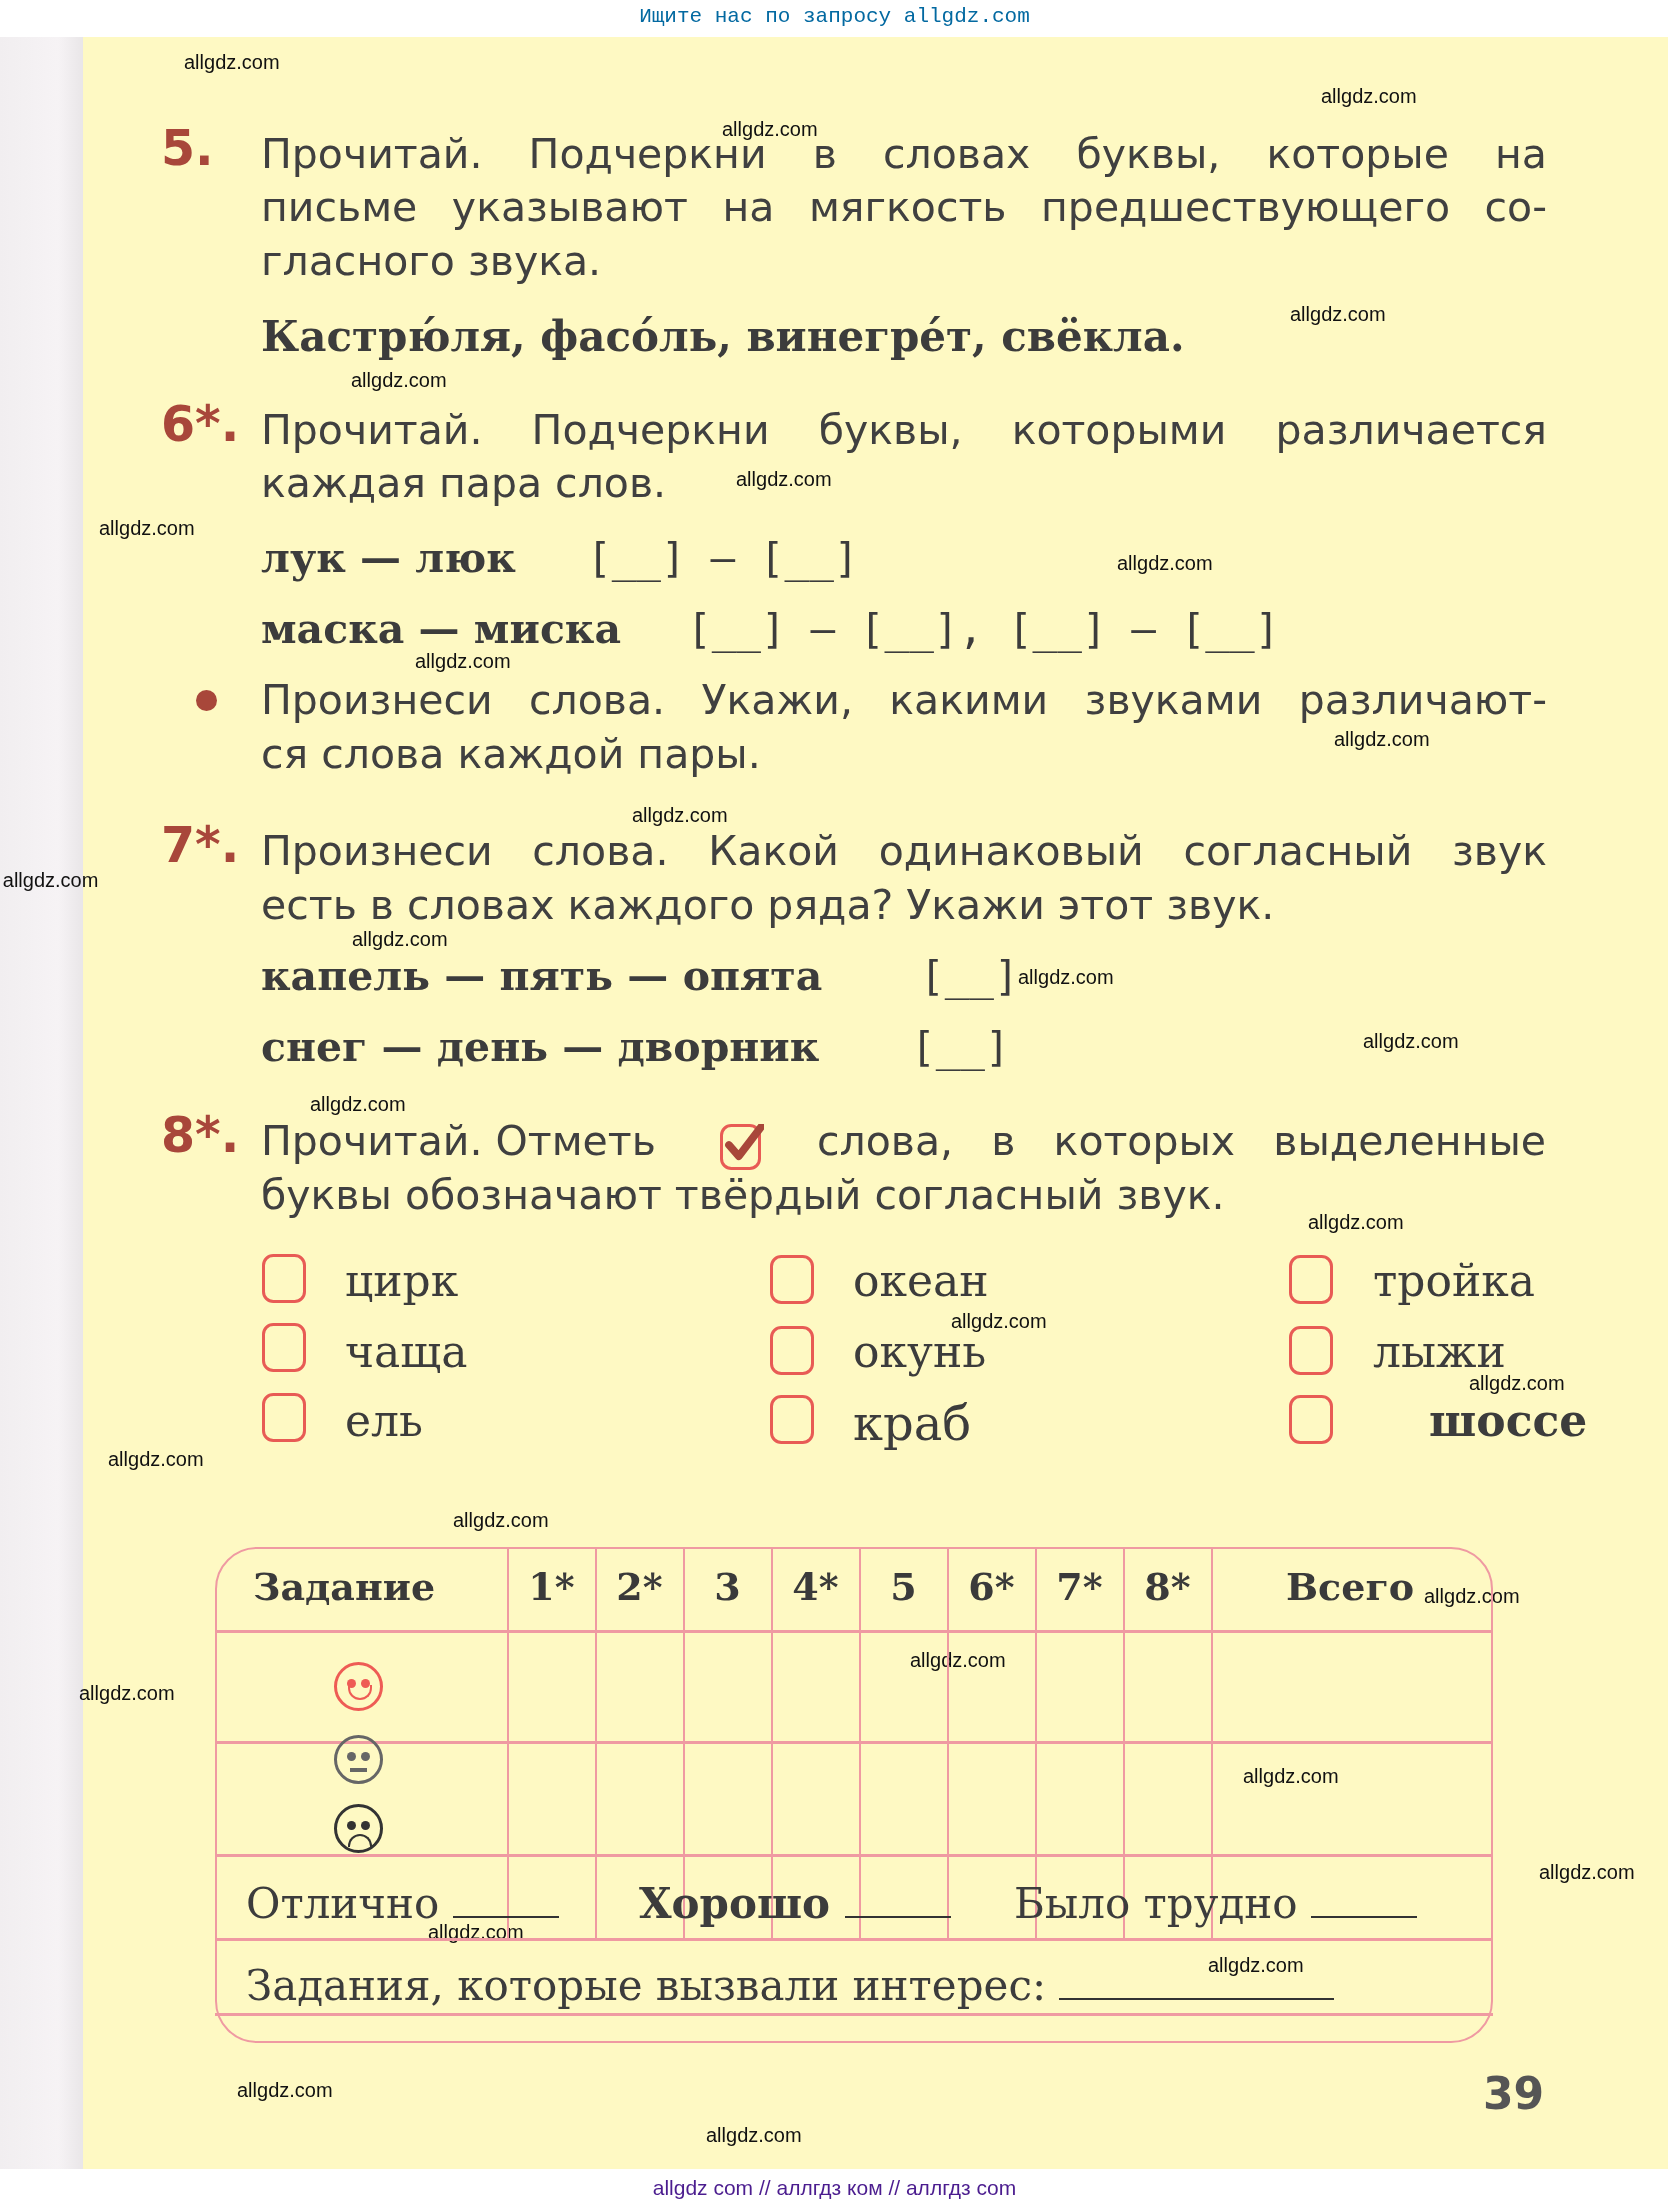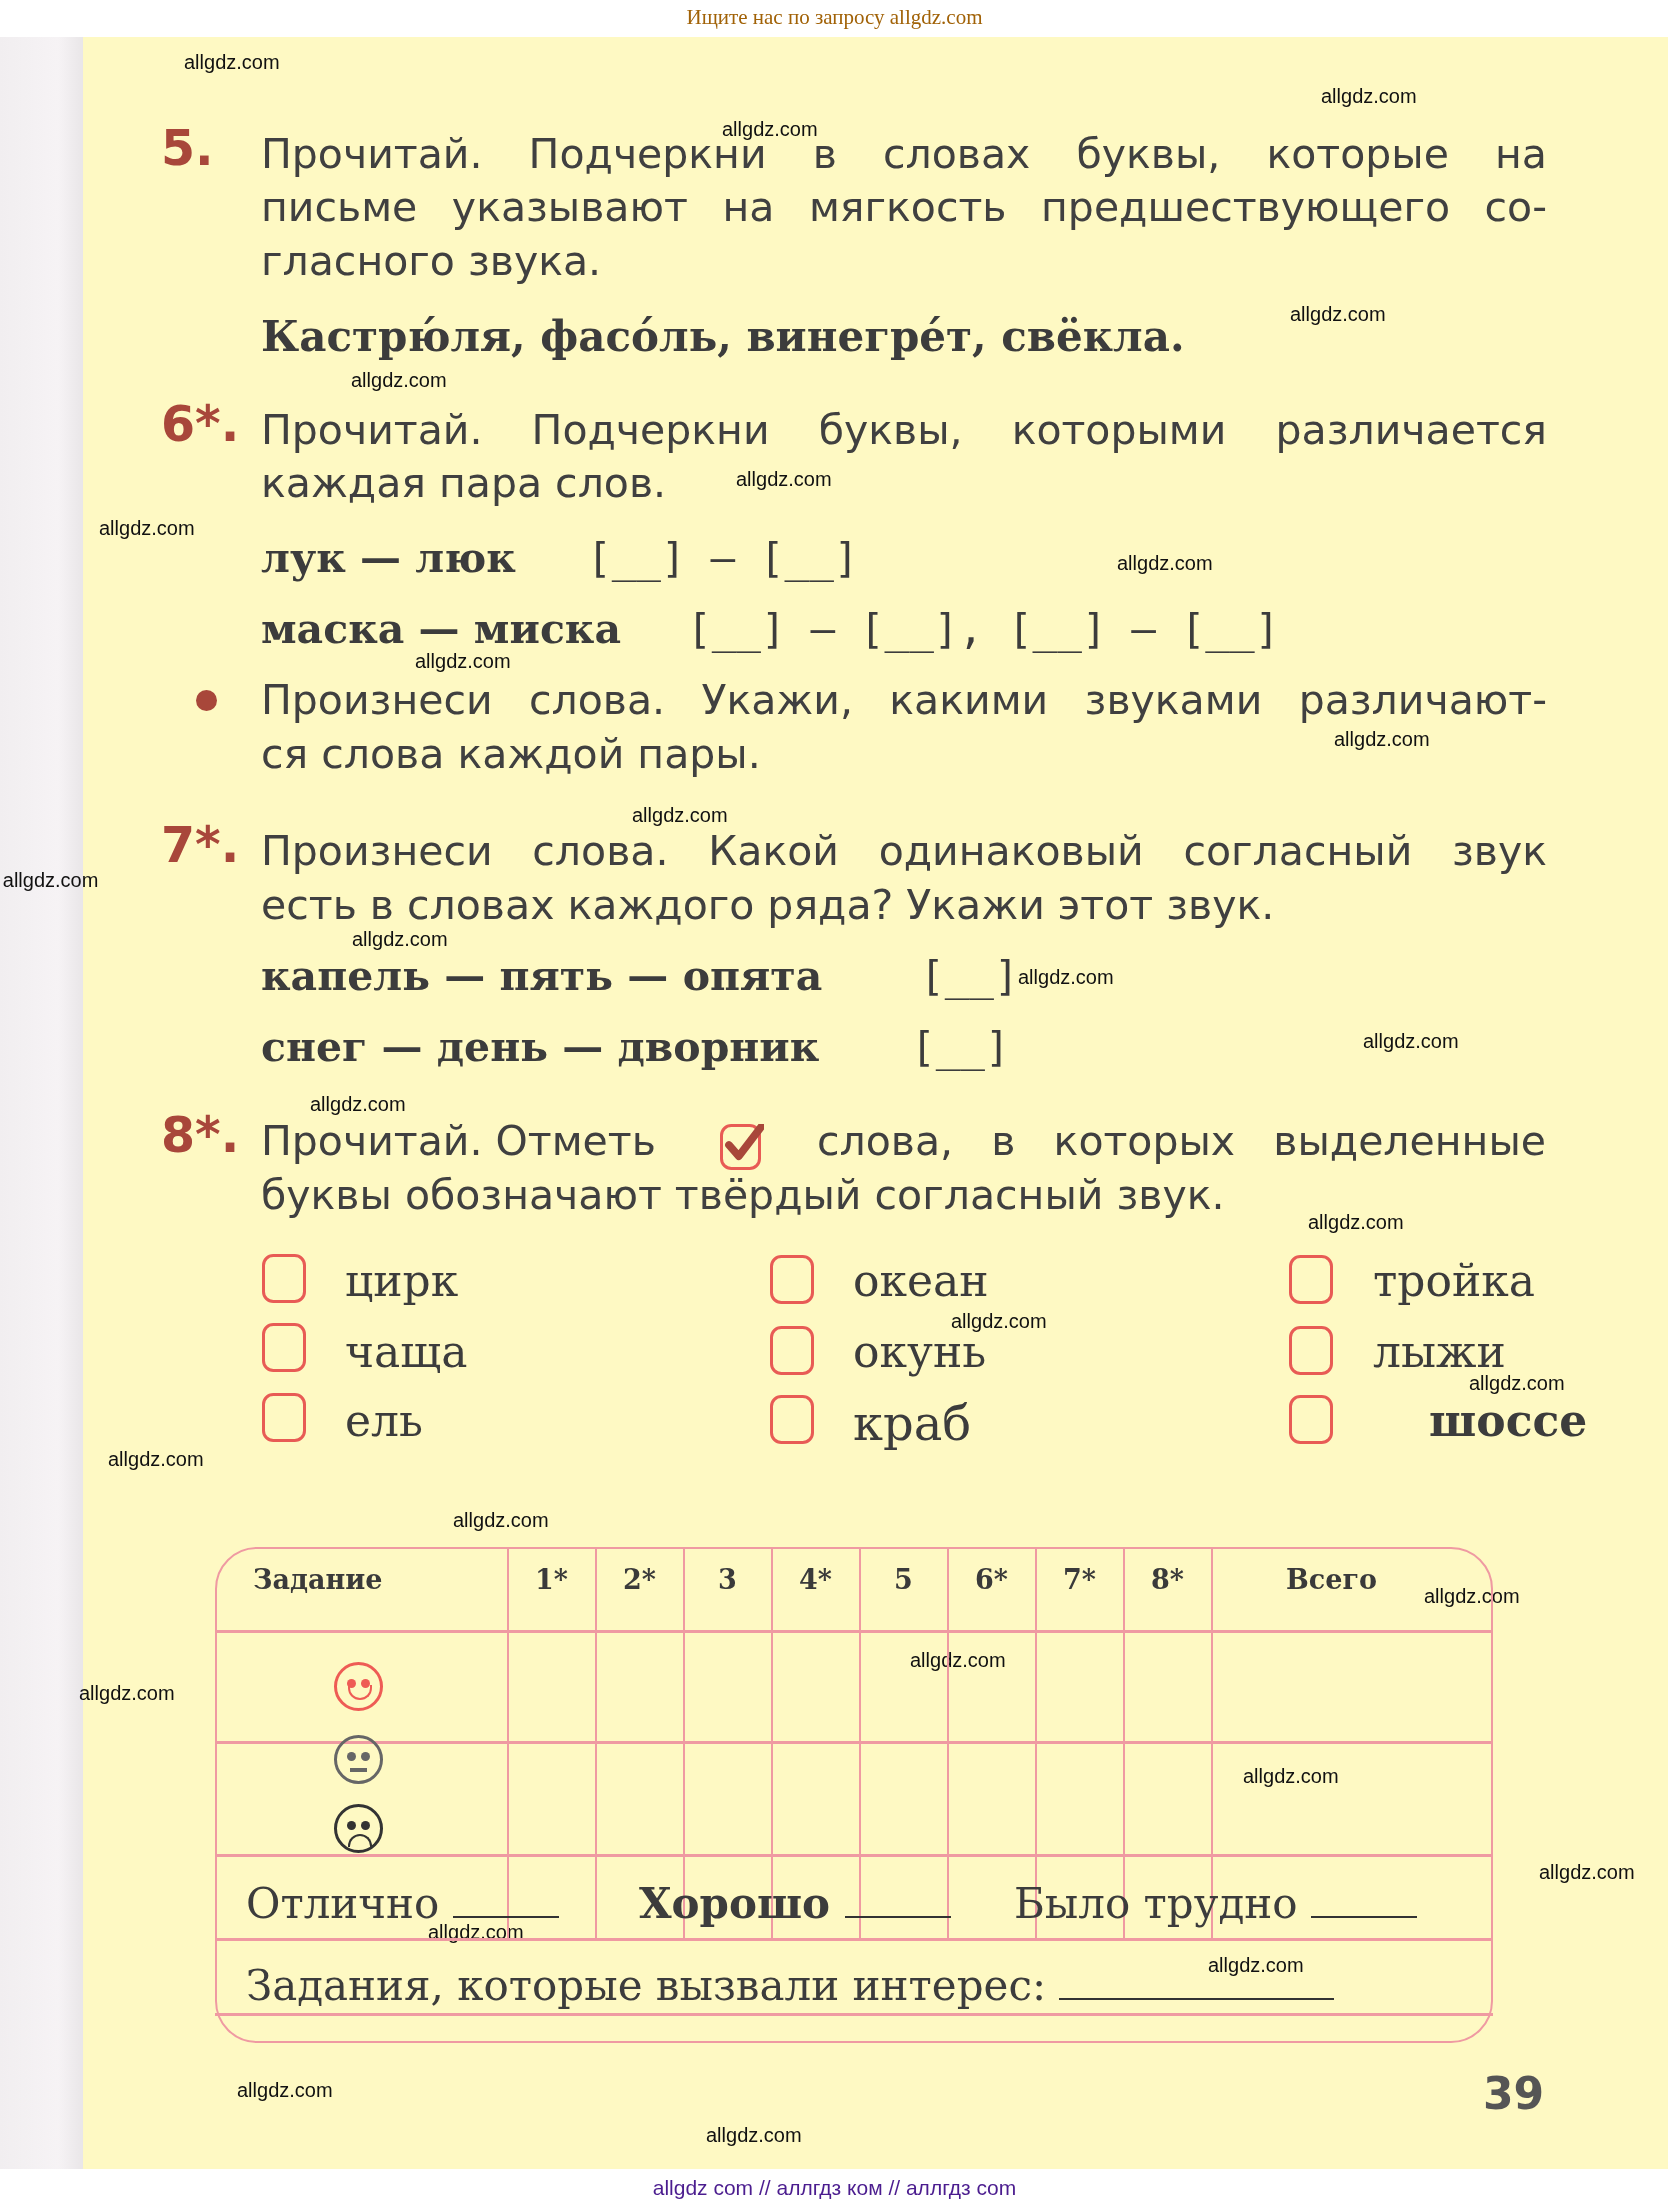--- a/index.html
+++ b/index.html
@@ -1,33 +1,33 @@
 <!DOCTYPE html>
 <html style="font-size:11.3px"><head>
 <meta charset="utf-8">
 <style>
   html,body{margin:0;padding:0;}
   body{width:1669px;height:2205px;position:relative;background:#ffffff;overflow:hidden;font-family:"DejaVu Sans",sans-serif;color:#3a3a3a;}
   .topbar{position:absolute;left:0;top:0;width:1669px;height:37px;background:#fff;text-align:center;}
-  .topbar span{font-family:Liberation Serif, serif;font-size:21px;color:#a16207;line-height:34px;}
+  .topbar span{font-family:Liberation Mono, monospace;font-size:21px;color:#0369a1;line-height:34px;}
   .page{position:absolute;left:0;top:37px;width:1669px;height:2132px;background:#fef9c3;}
   .binding{position:absolute;left:0;top:0;width:83px;height:2132px;background:linear-gradient(90deg,#f1eef0 0%,#f6f3f5 70%,#e9e6e8 100%);}
   .bottombar{position:absolute;left:0;top:2169px;width:1669px;height:37px;background:#fff;text-align:center;}
   .bottombar span{font-family:"Liberation Sans",sans-serif;font-size:21px;color:#4b1d8f;line-height:37px;}
   .wm{position:absolute;font-family:"Liberation Sans",sans-serif;font-size:20px;color:#111;white-space:nowrap;}
   .num{position:absolute;font-family:"DejaVu Sans",sans-serif;font-weight:bold;font-size:49px;color:#a8473a;}
   .txt{position:absolute;font-family:"DejaVu Sans",sans-serif;font-size:41px;color:#404040;white-space:nowrap;letter-spacing:0px;}
   .just{text-align:justify;text-align-last:justify;}
   .serif{position:absolute;font-family:"DejaVu Serif",serif;font-weight:bold;font-size:41px;color:#3c3c3c;white-space:nowrap;}
   .bullet{position:absolute;width:21px;height:21px;border-radius:50%;background:#a8473a;}
   .cb{position:absolute;width:44px;height:49px;border:3.5px solid #e85b55;border-radius:11.3px;box-sizing:border-box;background:transparent;}
   .table{position:absolute;left:215px;top:1546px;width:1278px;height:496px;border:2.8px solid #ef9aa2;border-radius:42px 42px 42px 42px;box-sizing:border-box;}
   .hline{position:absolute;height:2.8px;background:#ef9aa2;}
   .vline{position:absolute;width:2.1px;background:#ef9aa2;}
-  .th{position:absolute;font-family:"DejaVu Serif",serif;font-weight:bold;font-size:27px;color:#3a3a3a;white-space:nowrap;text-align:center;}
+  .th{position:absolute;font-family:"DejaVu Serif",serif;font-weight:bold;font-size:38px;color:#3a3a3a;white-space:nowrap;text-align:center;}
   .face{position:absolute;width:49px;height:49px;border-radius:50%;box-sizing:border-box;}
   .face .eye{position:absolute;width:9.2px;height:9.2px;border-radius:50%;top:14px;}
   .pagenum{position:absolute;font-family:"DejaVu Sans",sans-serif;font-weight:bold;font-size:44px;color:#555;}
   .blank{display:inline-block;border-bottom:2.1px solid #333;height:1.4px;vertical-align:baseline;}
 </style>
 </head>
 <body>
 
 <div class="topbar"><span>Ищите нас по запросу allgdz.com</span></div>
 

